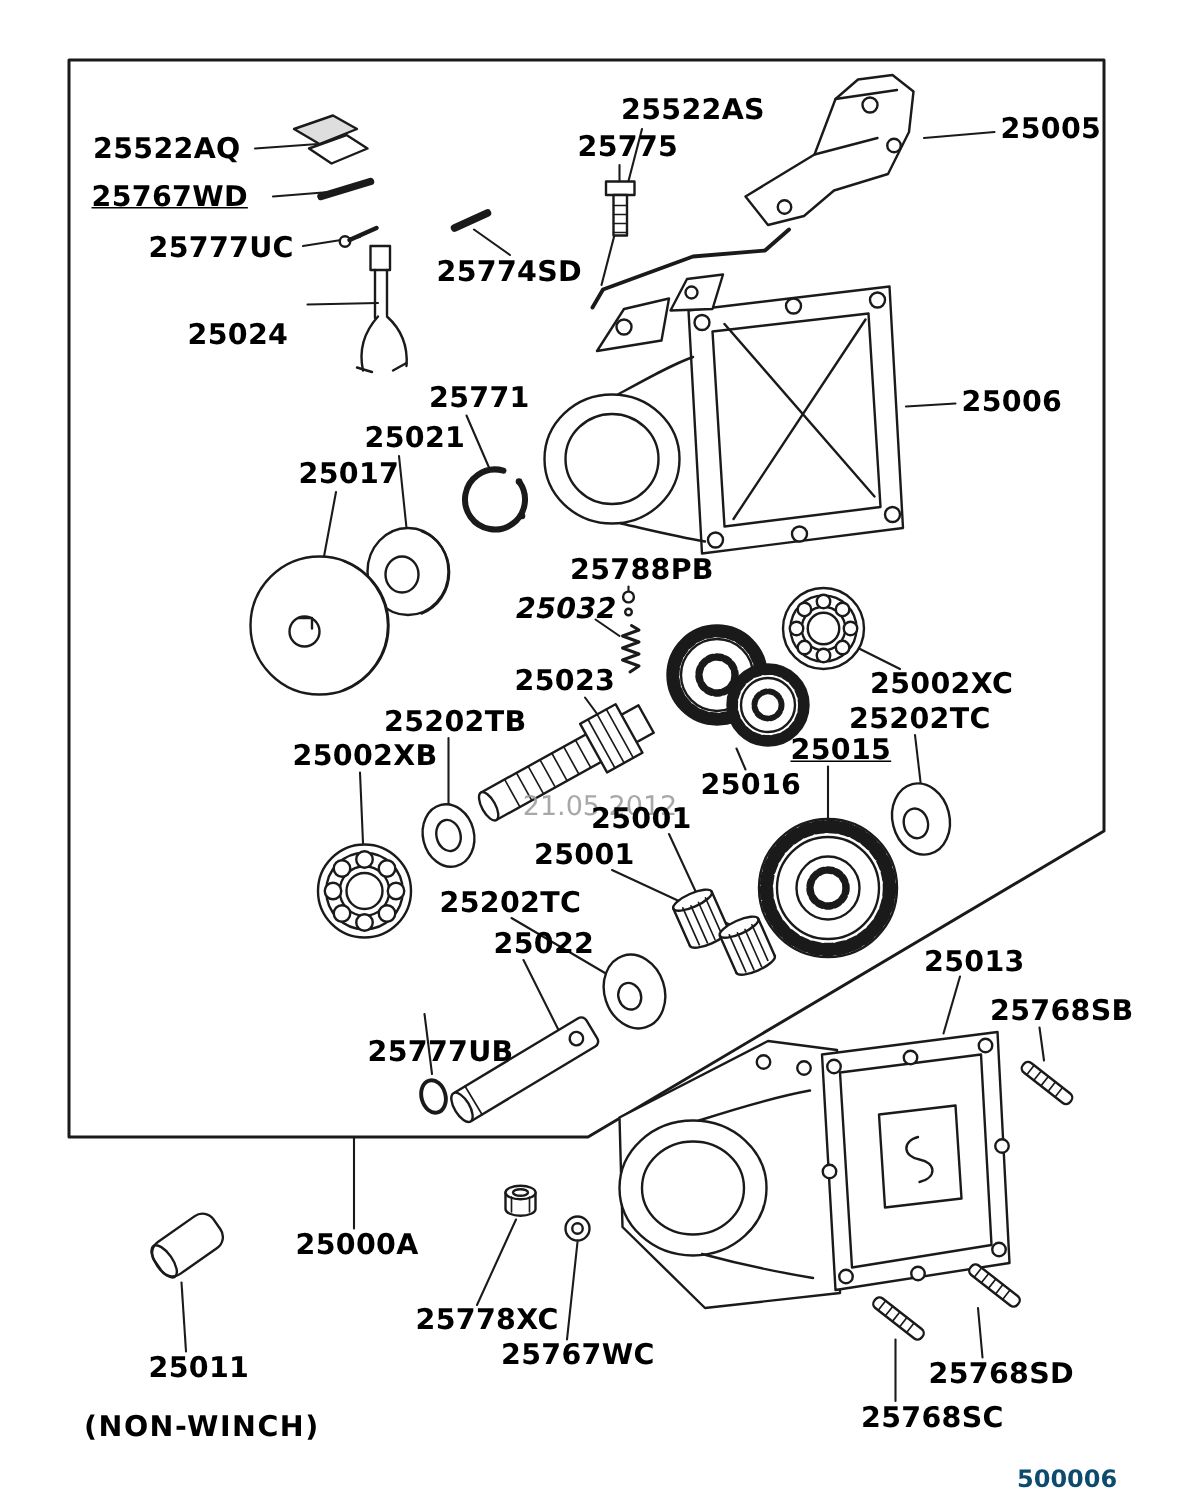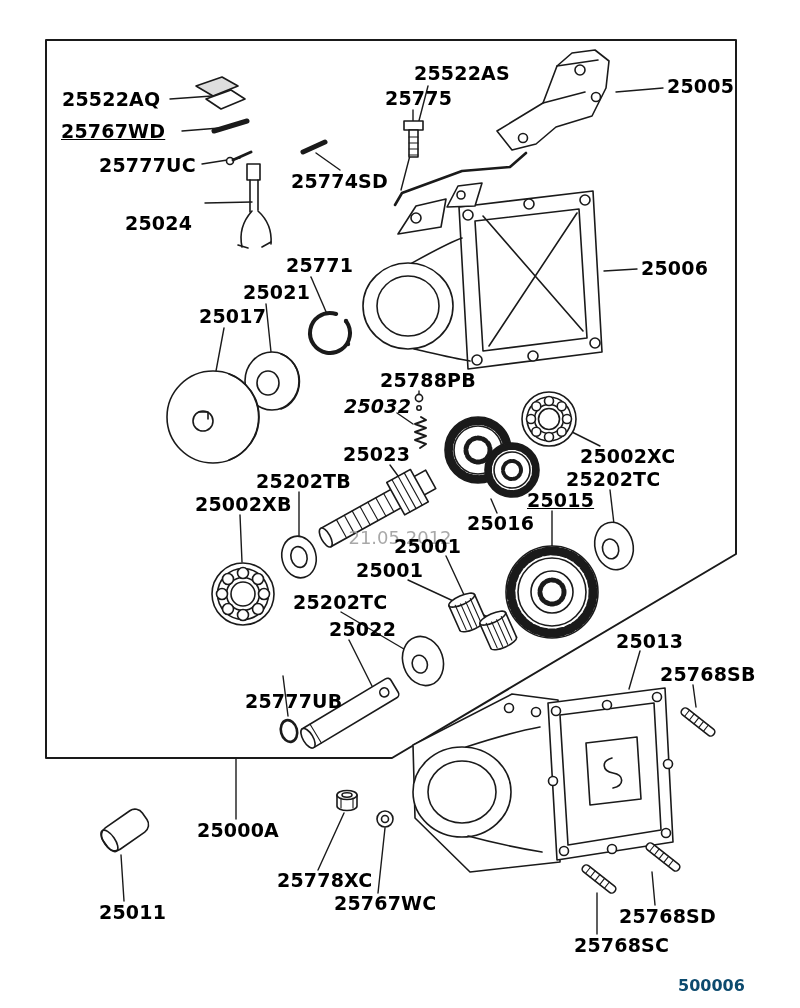--- a/index.html
+++ b/index.html
@@ -374,15 +374,16 @@
       <div class="part-label" style="left: 616px; top: 632px;">25013</div>
       <div class="part-label" style="left: 660px; top: 665px;">25768SB</div>
       <div class="part-label" style="left: 197px; top: 821px;">25000A</div>
       <div class="part-label" style="left: 277px; top: 871px;">25778XC</div>
       <div class="part-label" style="left: 334px; top: 894px;">25767WC</div>
       <div class="part-label" style="left: 619px; top: 907px;">25768SD</div>
       <div class="part-label" style="left: 554px; top: 936px; margin-left: 20px;">25768SC</div>
       <div class="part-label" style="left: 99px; top: 903px;">25011</div>
     </div>
 
+  <div class="note-label">(NON-WINCH)</div>
   <div class="drawing-number">500006</div>
 
 </div>
 
 </body></html>

